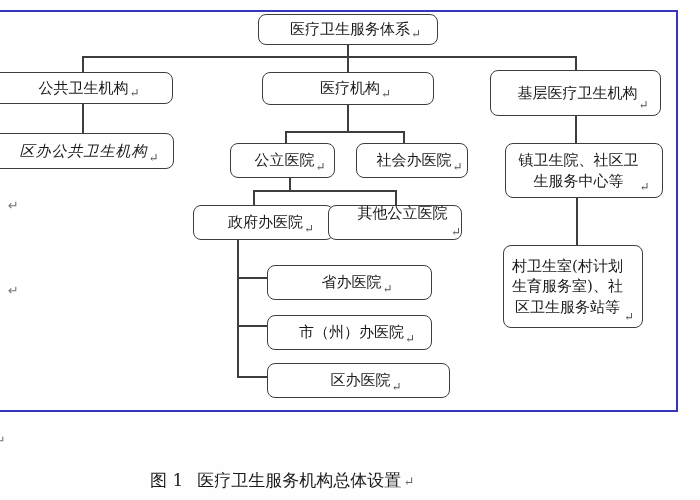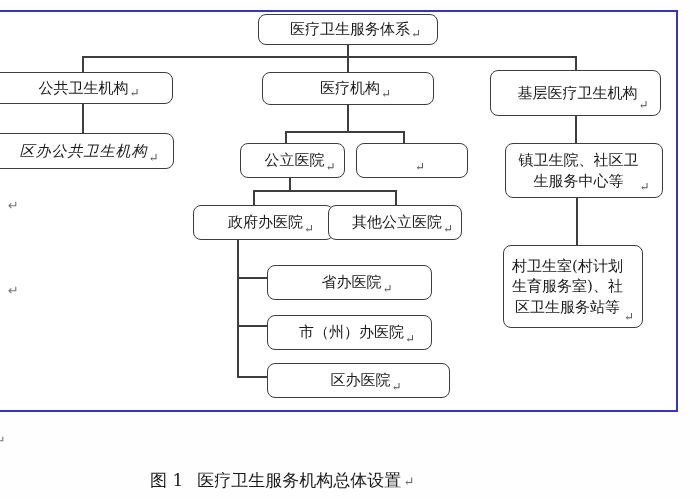--- a/index.html
+++ b/index.html
@@ -116,33 +116,33 @@
   </div>
 
   <div class="node" style="left:490px;top:70px;width:171px;height:46px;">
     <span>基层医疗卫生机构</span><span class="ret">↵</span>
   </div>
 
   <div class="node italic-node" style="left:-10px;top:133px;width:184px;height:36px;">
     <span>区办公共卫生机构</span><span class="ret">↵</span>
   </div>
 
-  <div class="node" style="left:240px;top:143px;width:105px;height:35px;">
+  <div class="node" style="left:230px;top:143px;width:105px;height:35px;">
     <span>公立医院</span><span class="ret">↵</span>
   </div>
 
   <div class="node" style="left:356px;top:143px;width:112px;height:35px;">
-    <span class="ret">↵</span>
+    <span>社会办医院</span><span class="ret">↵</span>
   </div>
 
   <div class="node" style="left:193px;top:205px;width:141px;height:35px;">
     <span>政府办医院</span><span class="ret">↵</span>
   </div>
 
-  <div class="node" style="left:328px;top:205px;width:134px;height:35px;">
+  <div class="node" style="left:328px;top:205px;width:134px;height:35px;flex-direction:column;">
     <span>其他公立医院</span><span class="ret">↵</span>
   </div>
 
   <div class="node" style="left:267px;top:265px;width:165px;height:35px;">
     <span>省办医院</span><span class="ret">↵</span>
   </div>
 
   <div class="node" style="left:267px;top:315px;width:165px;height:35px;">
     <span>市（州）办医院</span><span class="ret">↵</span>
   </div>

